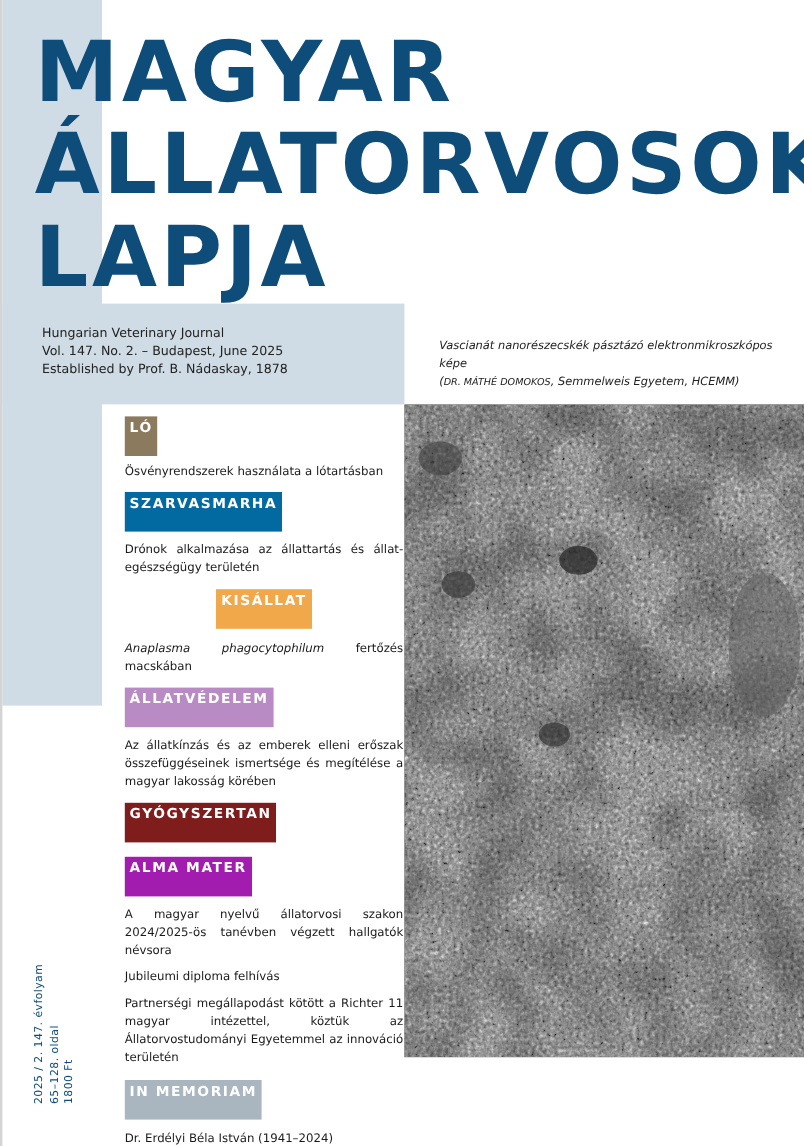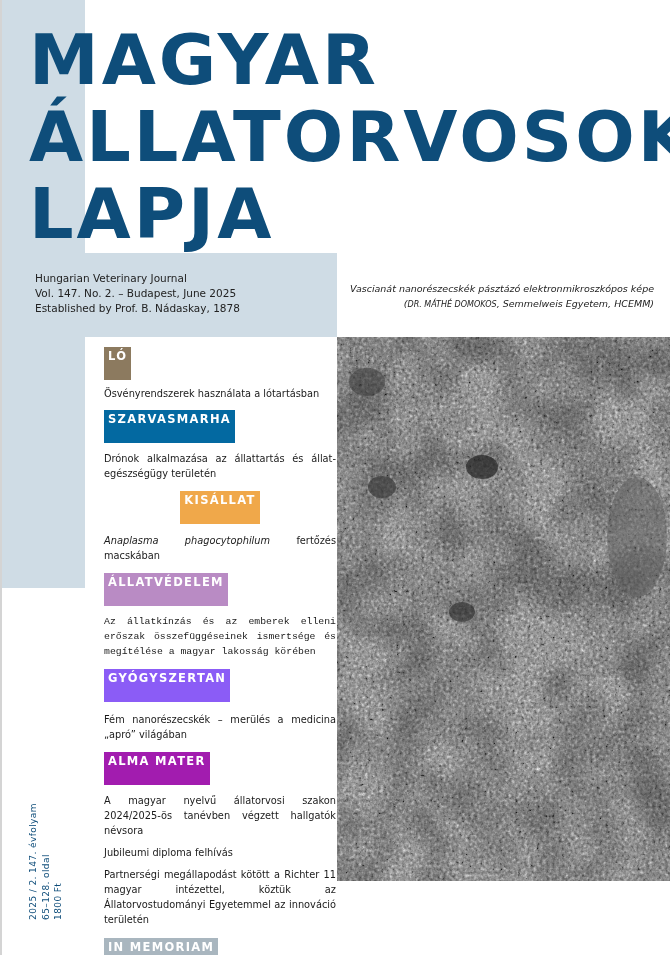--- a/index.html
+++ b/index.html
@@ -9,21 +9,21 @@
   .page-border { position: absolute; left: 0; top: 0; width: 2px; height: 955px; background: #d4d4d4; }
   .left-column-band { position: absolute; left: 2px; top: 0; width: 83px; height: 588px; background: #cfdce5; }
   .info-band { position: absolute; left: 2px; top: 253px; width: 335px; height: 84px; background: #cfdce5; }
 
   .title { position: absolute; left: 29px; top: 22px; color: #0e4d7a; font-family: "DejaVu Sans", sans-serif; font-weight: bold; font-size: 70px; line-height: 77px; letter-spacing: 3px; }
   .title .line { display: block; white-space: nowrap; }
 
   .journal-info { position: absolute; left: 35px; top: 271px; font-size: 10.5px; line-height: 15px; color: #222; }
   .journal-info div { white-space: nowrap; }
 
-  .caption { position: absolute; left: 350px; top: 281px; font-size: 9.5px; line-height: 15px; font-style: italic; color: #222; text-align: right; }
+  .caption { position: absolute; left: 366px; top: 281px; font-size: 9.5px; line-height: 15px; font-style: italic; color: #222; }
   .caption .sc { font-size: 8px; font-style: italic; }
 
   .sem-image { position: absolute; left: 337px; top: 337px; width: 333px; height: 544px; overflow: hidden; background: #6a6a6a; }
 
   .toc { position: absolute; left: 104px; top: 345px; width: 232px; }
   .section-label { display: inline-block; color: #ffffff; font-weight: bold; font-size: 11.5px; letter-spacing: 1.3px; padding: 2px 4px 16px 4px; line-height: 15px; }
   .article { font-size: 9.8px; line-height: 15px; color: #1a1a1a; text-align: justify; }
   .article i { font-style: italic; }
 
   .spine { position: absolute; left: 27px; top: 800px; width: 50px; height: 120px; }
@@ -100,26 +100,25 @@
   <div class="article" style="margin-bottom:8px;">Drónok alkalmazása az állattartás és állat-egészségügy területén</div>
 
   <div style="margin-bottom:9px;text-align:center;">
     <span class="section-label" style="background:#f0a84a;">KISÁLLAT</span>
   </div>
   <div class="article" style="margin-bottom:8px;"><i>Anaplasma phagocytophilum</i><span> fertőzés macskában</span></div>
 
   <div style="margin-bottom:8px;">
     <span class="section-label" style="background:#b98bc4;">ÁLLATVÉDELEM</span>
   </div>
-  <div class="article" style="margin-bottom:8px;font-family:Liberation Mono, monospace;">Az állatkínzás és az emberek elleni erőszak összefüggéseinek ismertsége és megítélése a magyar lakosság körében</div>
+  <div class="article" style="margin-bottom:8px;">Az állatkínzás és az emberek elleni erőszak összefüggéseinek ismertsége és megítélése a magyar lakosság körében</div>
 
   <div style="margin-bottom:10px;">
-    <span class="section-label" style="background:#8b5cf6;">GYÓGYSZERTAN</span>
+    <span class="section-label" style="background:#7f1d1d;">GYÓGYSZERTAN</span>
   </div>
-  <div class="article" style="margin-bottom:8px;">Fém nanorészecskék – merülés a medicina „apró” világában</div>
 
   <div style="margin-bottom:8px;">
     <span class="section-label" style="background:#a21caf;">ALMA MATER</span>
   </div>
   <div class="article" style="margin-bottom:7px;">A magyar nyelvű állatorvosi szakon 2024/2025-ös tanévben végzett hallgatók névsora</div>
   <div class="article" style="margin-bottom:7px;">Jubileumi diploma felhívás</div>
   <div class="article" style="margin-bottom:9px;">Partnerségi megállapodást kötött a Richter 11 magyar intézettel, köztük az Állatorvostudományi Egyetemmel az innováció területén</div>
 
   <div style="margin-bottom:9px;">
     <span class="section-label" style="background:#a9b6bf;">IN MEMORIAM</span>

